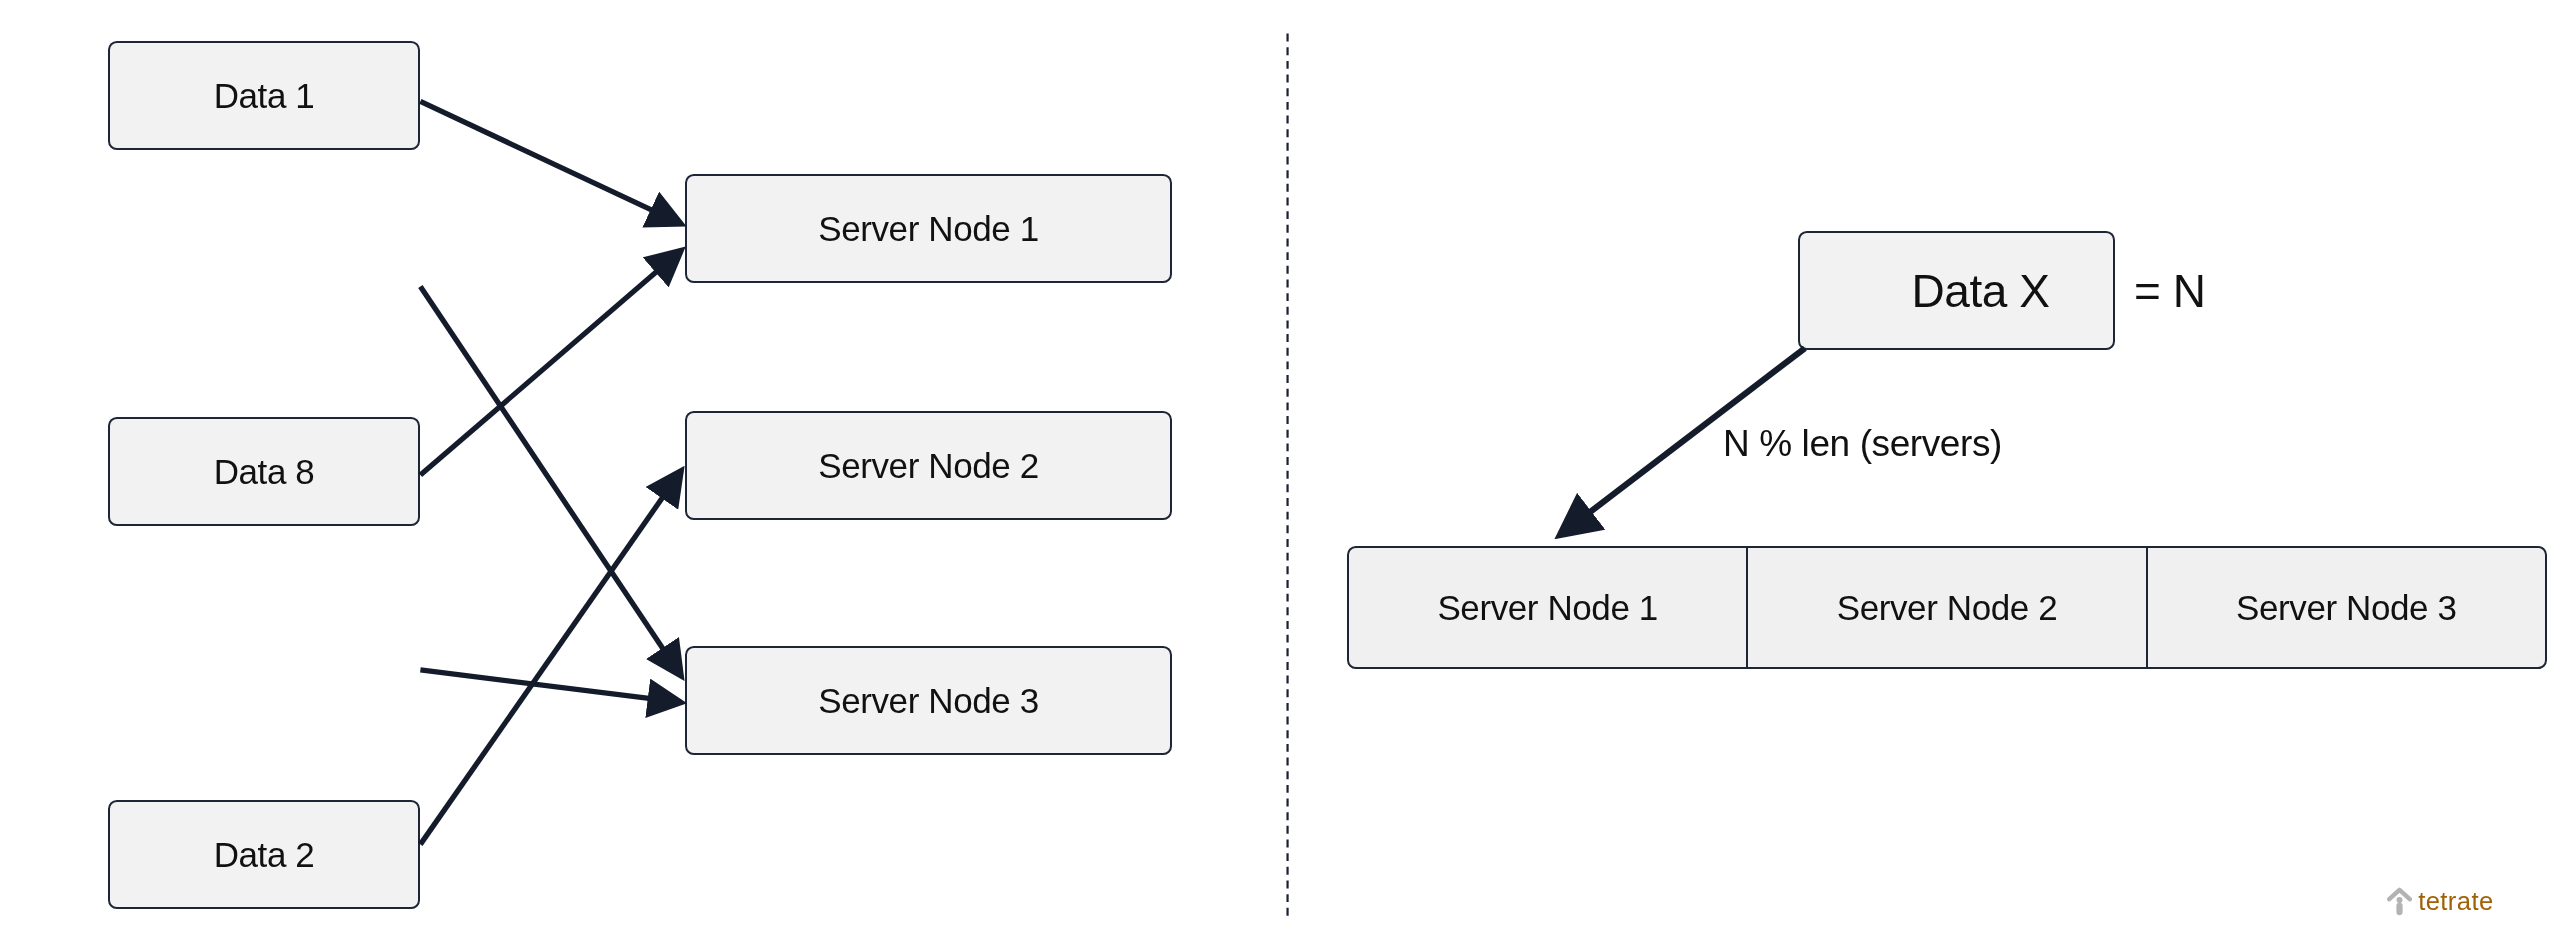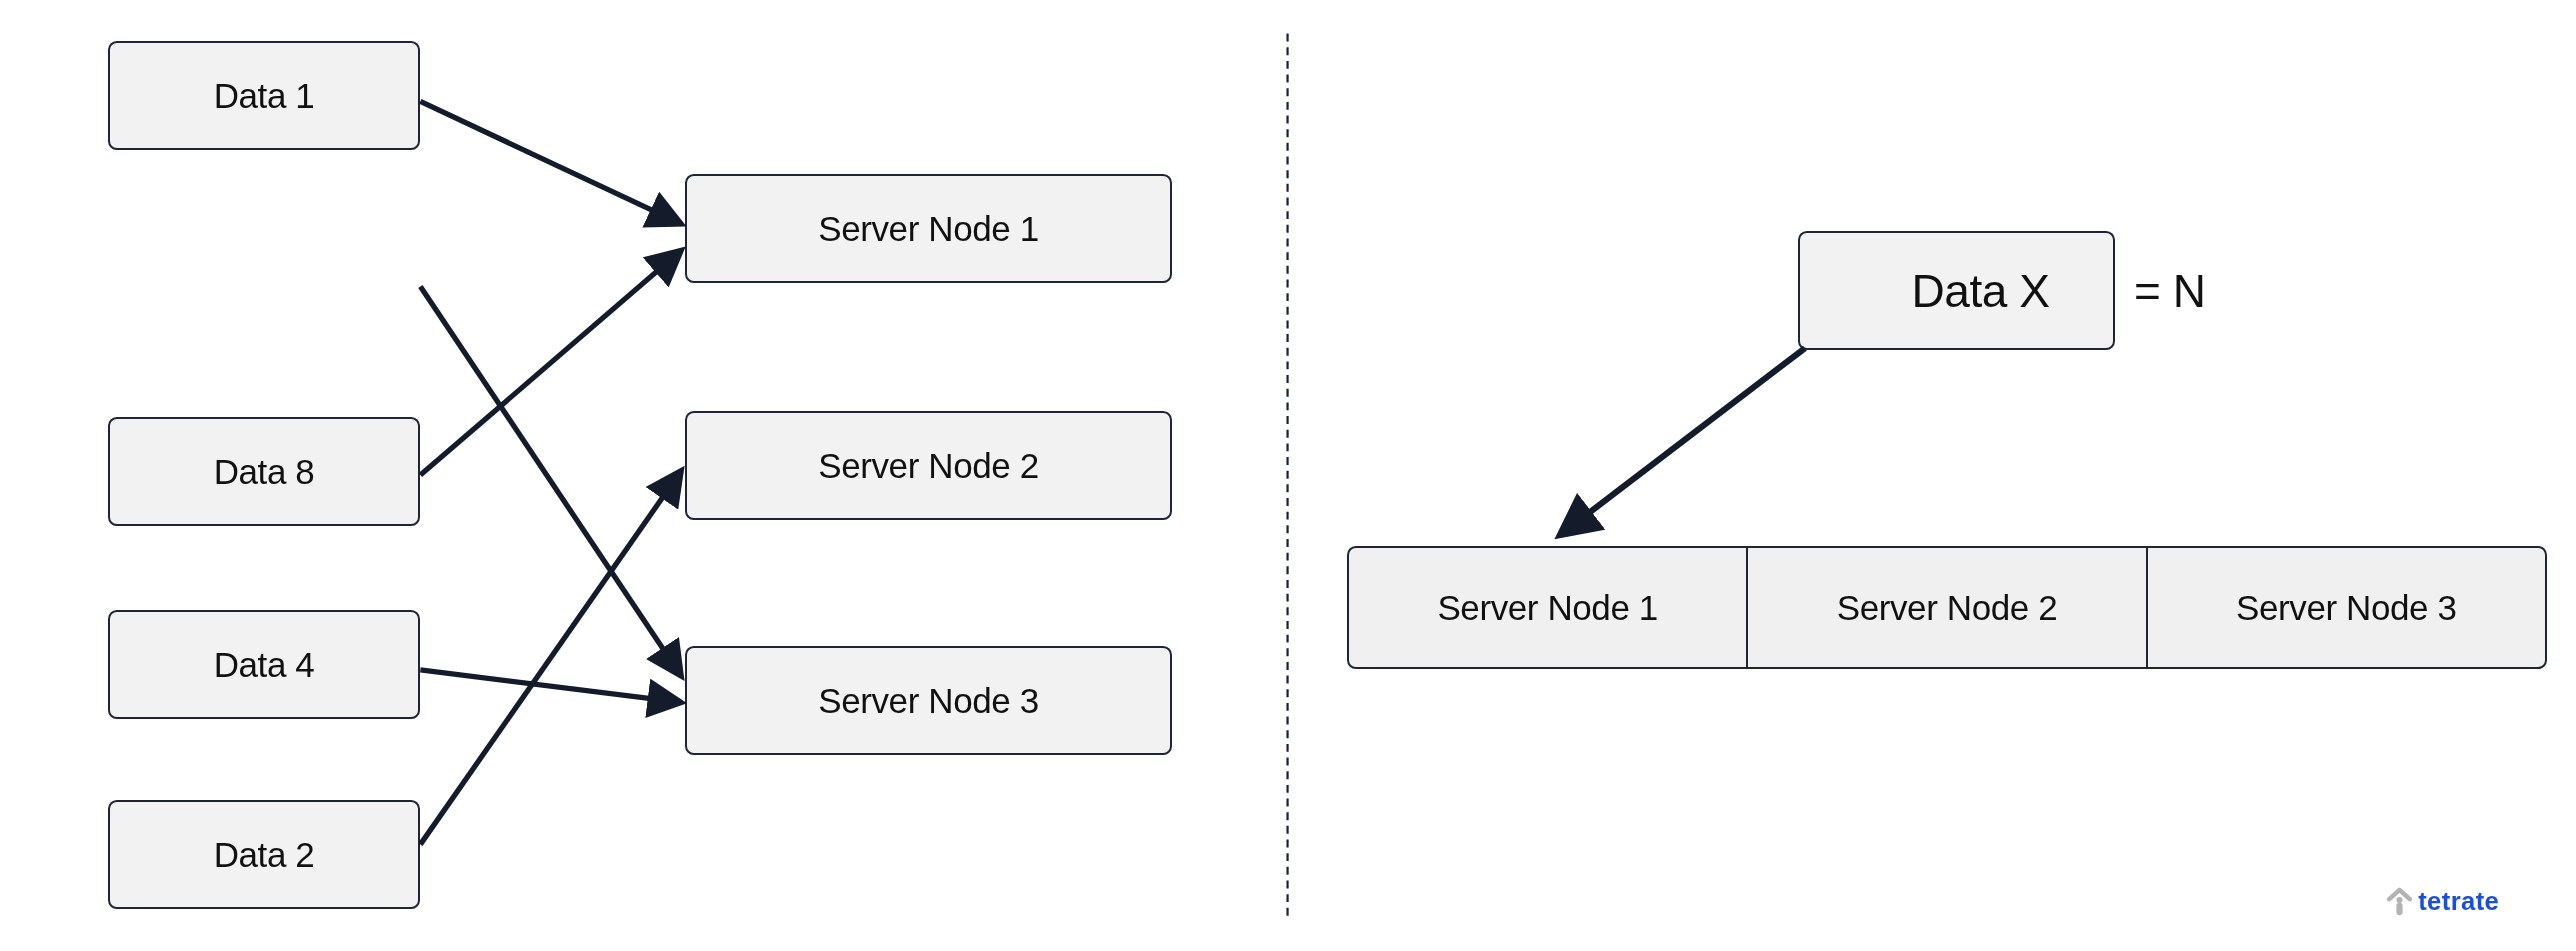--- a/index.html
+++ b/index.html
@@ -86,57 +86,55 @@
   .logo {
     position: absolute;
     left: 2387px; top: 885px;
     display: flex;
     align-items: center;
     gap: 6.2px;
     z-index: 1;
   }
   .logo-text {
     font-size: 25.6px;
-    font-weight: bold;
-    color: #1d4ed8;
+    font-weight: normal;
+    color: #a16207;
     letter-spacing: 0.4px;
   }
 </style>
 </head>
 <body>
 
 <div class="canvas">
 
   <div class="node data-node" style="top:41px">
     <span class="lbl">Data 1</span>
   </div>
   <div class="node data-node" style="top:417px">
     <span class="lbl">Data 8</span>
-  </div>
-  <div class="node data-node" style="top:610px">
-    <span class="lbl">Data 4</span>
   </div>
   <div class="node data-node" style="top:800px">
     <span class="lbl">Data 2</span>
   </div>
 
   <div class="node sn-left" style="top:174px">
     <span class="lbl">Server Node 1</span>
   </div>
   <div class="node sn-left" style="top:411px">
     <span class="lbl">Server Node 2</span>
   </div>
   <div class="node sn-left" style="top:646px">
     <span class="lbl">Server Node 3</span>
   </div>
 
   <div class="node data-x" id="data-x-node">
     <span class="lbl">Data X</span>
   </div>
   <div class="equals-n">= N</div>
+  <div class="arrow-label">N % len (servers)</div>
 
   <div class="server-row" id="server-row">
     <div class="server-cell">Server Node 1</div>
     <div class="server-cell">Server Node 2</div>
     <div class="server-cell">Server Node 3</div>
   </div>
 
   <div class="logo">
     <svg width="25" height="32" viewBox="0 0 28 36">
       <path d="M2.5 16 L14 5.5 L25.5 16" fill="none" stroke="#b3b3b3" stroke-width="5" stroke-linecap="round" stroke-linejoin="round"></path>

